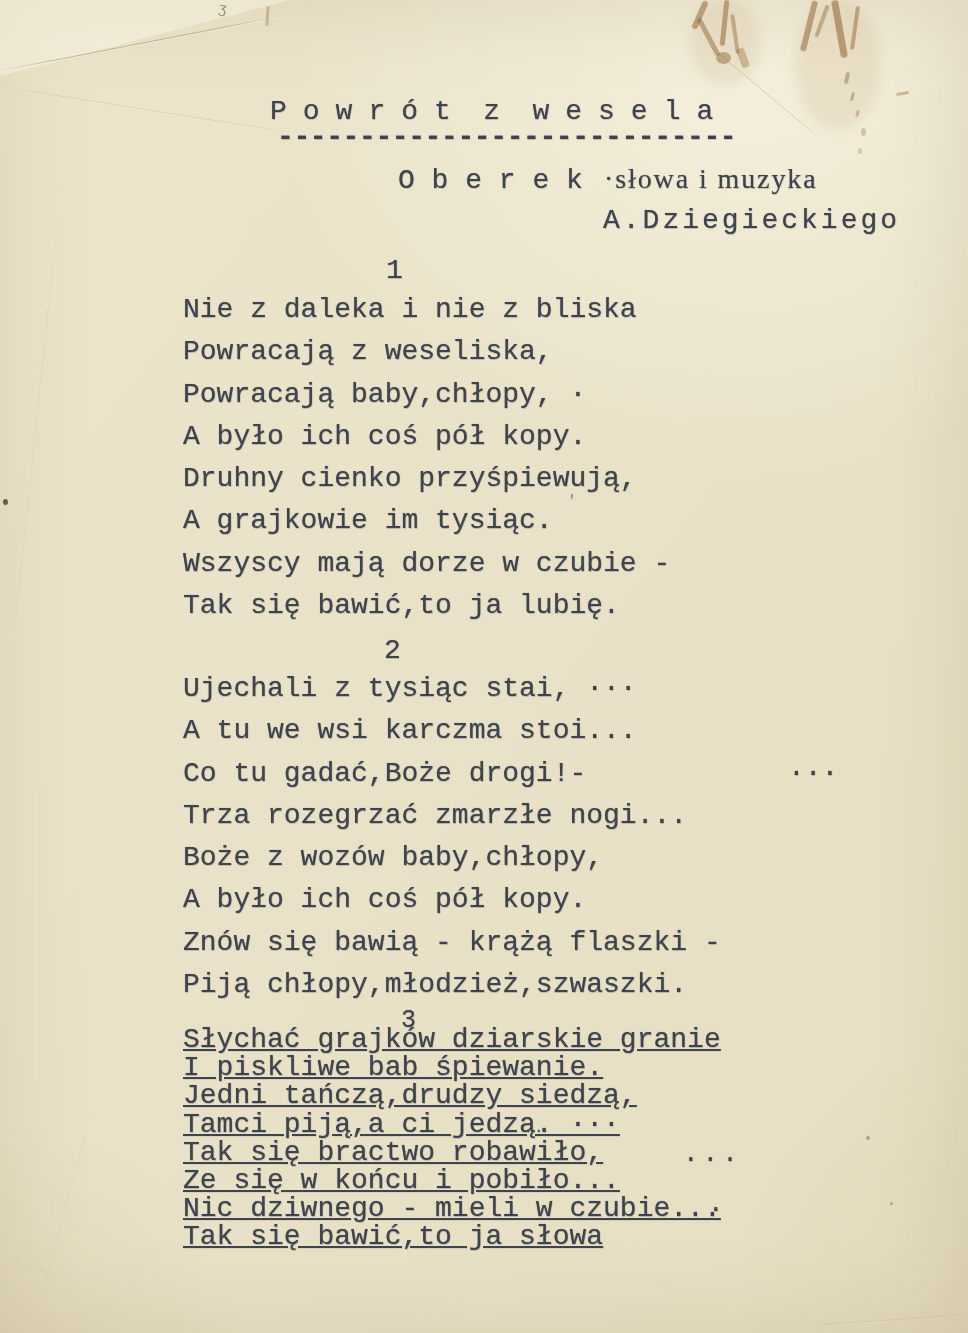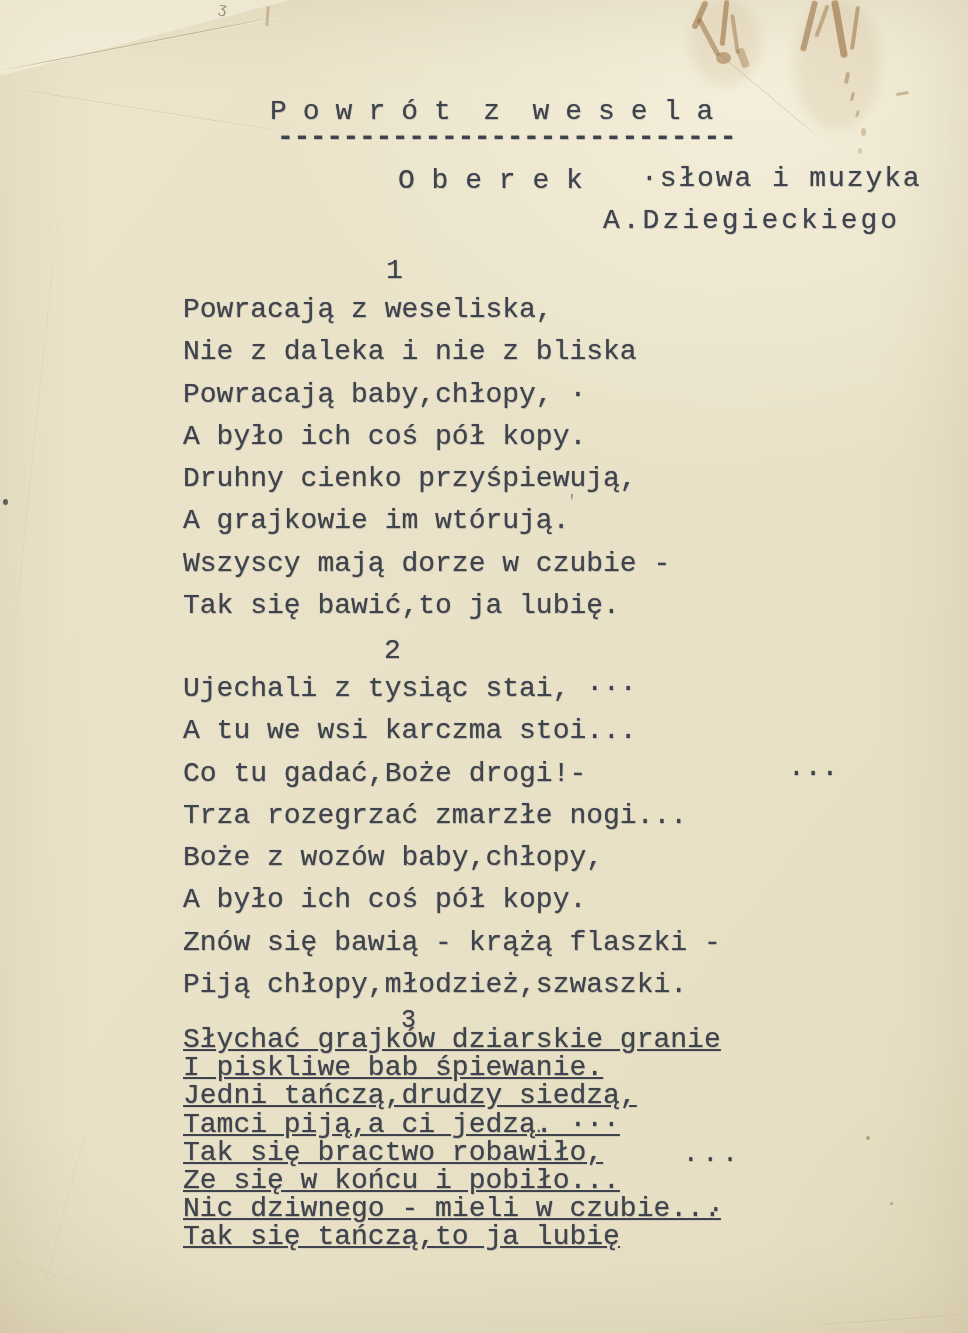--- a/index.html
+++ b/index.html
@@ -14,21 +14,21 @@
       linear-gradient(128deg, #ece5cb 0%, #e9e2c8 45%, #e5dec2 100%);
     box-shadow: inset 0 0 90px rgba(140,120,75,0.17);
   }
   .tw {
     position:absolute; white-space:pre; line-height:1; font-size:28px;
     text-shadow: 0 0 1px rgba(63,67,77,0.55), 0.5px 0.5px 0 rgba(63,67,77,0.22);
   }
   .title     { left:270px; top:98px;  letter-spacing:-0.4px; }
   .underline { left:277px; top:124px; letter-spacing:-0.4px; font-weight:bold; }
   .genre     { left:398px; top:167px; }
-  .credit    { left:641px; top:165px; letter-spacing:1.9px; }
+  .credit    { left:604px; top:165px; letter-spacing:1.9px;font-family:Liberation Serif, serif; }
   .author    { left:603px; top:207px; letter-spacing:3px;font-family:Liberation Mono, monospace; }
   .num1 { left:386px; top:257px; }
   .num2 { left:384px; top:637px; }
   .num3 { left:401px; top:1008px; font-size:25px; }
   .stanza { position:absolute; left:183px; }
   .st1 { top:296px; }
   .st2 { top:675px; }
   .st3 { top:1026px;text-decoration:underline; }
   .vl {
     white-space:pre; font-size:28px; line-height:1;
@@ -91,26 +91,26 @@
   <div class="tw underline">----------------------------</div>
   <div class="tw genre">O b e r e k</div>
   <div class="tw credit">·słowa i muzyka</div>
   <div class="tw author">A.Dziegieckiego</div>
 
   <div class="tw num1">1</div>
   <div class="tw num2">2</div>
   <div class="tw num3">3</div>
 
   <div class="stanza st1 wide">
+    <div class="vl">Nie z daleka i nie z bliska</div>
     <div class="vl">Powracają z weseliska,</div>
-    <div class="vl">Nie z daleka i nie z bliska</div>
     <div class="vl">Powracają baby,chłopy, ·</div>
     <div class="vl">A było ich coś pół kopy.</div>
     <div class="vl">Druhny cienko przyśpiewują,</div>
-    <div class="vl">A grajkowie im wtórują.</div>
+    <div class="vl">A grajkowie im tysiąc.</div>
     <div class="vl">Wszyscy mają dorze w czubie -</div>
     <div class="vl">Tak się bawić,to ja lubię.</div>
   </div>
 
   <div class="stanza st2 wide">
     <div class="vl">Ujechali z tysiąc stai, ···</div>
     <div class="vl">A tu we wsi karczma stoi...</div>
     <div class="vl">Co tu gadać,Boże drogi!-            ···</div>
     <div class="vl">Trza rozegrzać zmarzłe nogi...</div>
     <div class="vl">Boże z wozów baby,chłopy,</div>
@@ -120,20 +120,20 @@
   </div>
 
   <div class="stanza st3 tight">
     <div class="vl">Słychać grajków dziarskie granie</div>
     <div class="vl">I piskliwe bab śpiewanie.</div>
     <div class="vl">Jedni tańczą,drudzy siedzą,</div>
     <div class="vl">Tamci piją,a ci jedzą. ···</div>
     <div class="vl">Tak się bractwo robawiło,</div>
     <div class="vl">Ze się w końcu i pobiło...</div>
     <div class="vl">Nic dziwnego - mieli w czubie...</div>
-    <div class="vl">Tak się tańczą,to ja lubię</div>
+    <div class="vl">Tak się bawić,to ja słowa</div>
   </div>
 
   <div class="tw" style="left:683px; top:1146px; font-size:26px; letter-spacing:4px;">···</div>
   <div class="tw" style="left:708px; top:1196px; font-size:26px;">·</div>
   <div class="tw" style="left:524px; top:1124px; font-size:14px; letter-spacing:2px;">··</div>
 
 </div>
 
 </body></html>

